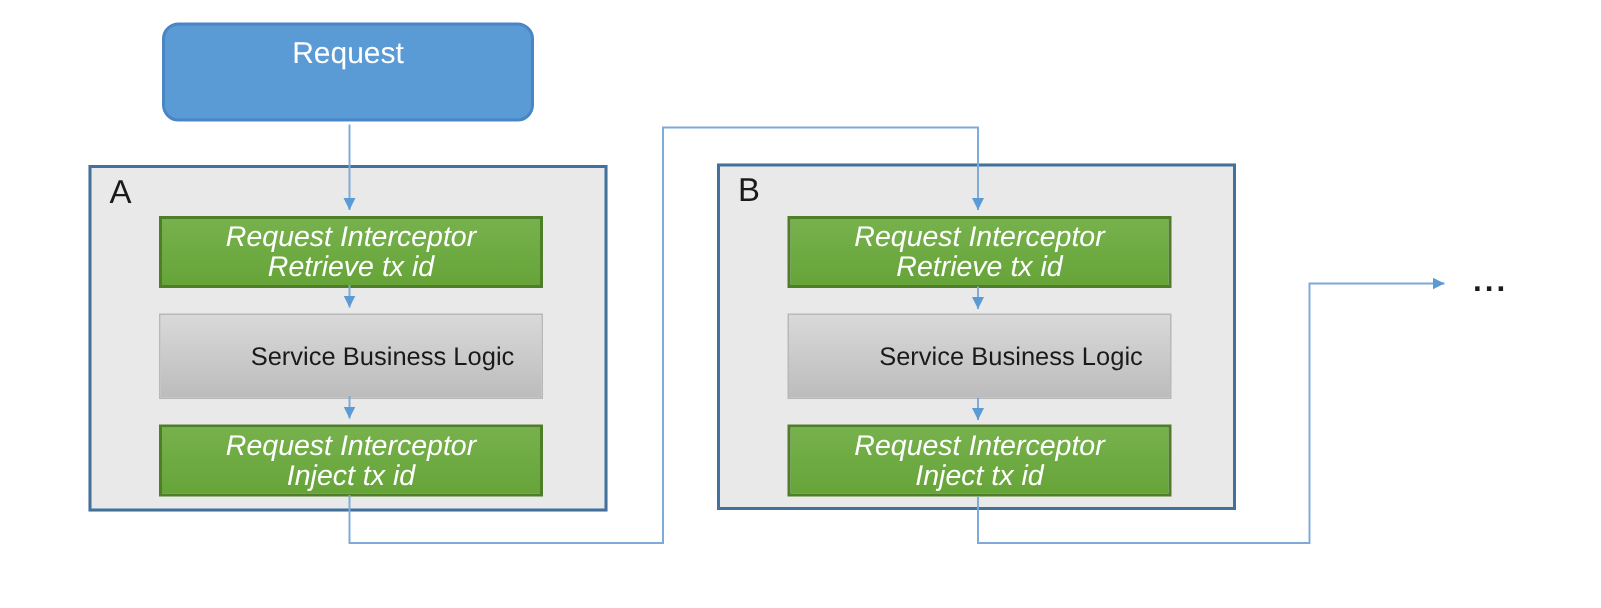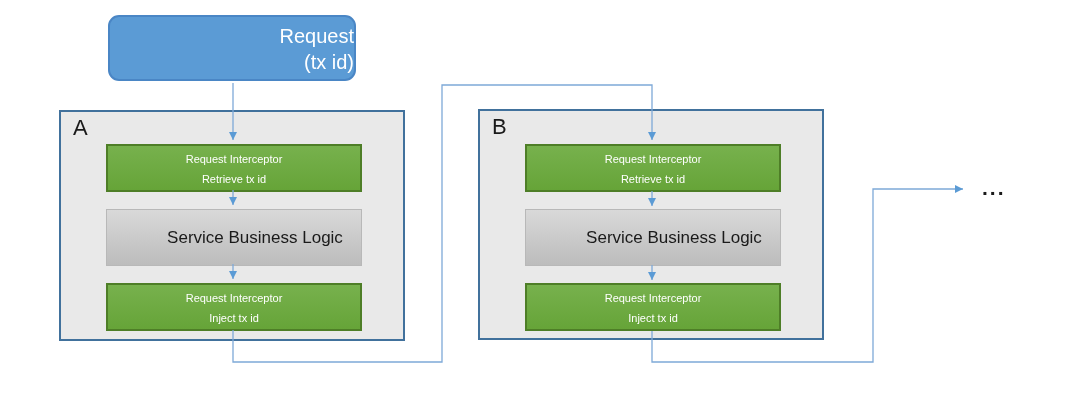--- a/index.html
+++ b/index.html
@@ -6,21 +6,21 @@
   .stage{
     position:relative;width:1067px;height:405px;background:#fff;overflow:hidden;
     font-family:"Liberation Sans","DejaVu Sans",sans-serif;
   }
   
   .request-box{
     position:absolute;left:108px;top:15px;width:248px;height:66px;
     background:var(--request-fill);
     border:2px solid var(--request-border);
     border-radius:11px;box-sizing:border-box;
-    color:#fff;text-align:right;padding-top:6px;
+    color:#fff;text-align:center;padding-top:6px;
   }
   .request-box .rl{font-size:20px;line-height:26px;}
   
   .service{
     position:absolute;width:346px;height:231px;box-sizing:border-box;
     background:var(--container-fill);
     border:2px solid var(--container-border);
   }
   .svc-label{
     position:absolute;top:2px;left:12px;font-size:22px;line-height:28px;
@@ -28,21 +28,21 @@
   }
   .node{
     position:absolute;left:45px;width:256px;box-sizing:border-box;text-align:center;
   }
   .node.green{
     height:48px;
     background:linear-gradient(var(--interceptor-fill-top),var(--interceptor-fill-bottom));
     border:2px solid var(--interceptor-border);
     color:#fff;padding-top:3px;
   }
-  .node.green .l1,.node.green .l2{font-size:11px;line-height:20px;}
+  .node.green .l1,.node.green .l2{font-size:19px;line-height:20px;font-style:italic;}
   .node.logic{
     height:57px;
     background:linear-gradient(var(--logic-fill-top),var(--logic-fill-bottom));
     border:1px solid var(--logic-border);
     color:var(--text-dark);
   }
   .node.logic .logic-text{font-size:17px;line-height:55px;margin-left:42px;}
   
   svg.connectors{position:absolute;left:0;top:0;z-index:5;pointer-events:none;}
   .conn{fill:none;stroke:var(--connector);stroke-width:1.3;}
@@ -52,21 +52,20 @@
     letter-spacing:2px;color:var(--text-dark);
   }
 </style>
 </head>
 <body>
 
 <div class="stage">
 
   <div class="request-box">
     <div class="rl">Request</div>
-    <div class="rl">(tx id)</div>
   </div>
 
   <div class="service" style="left:59px;top:110px;">
     <div class="svc-label">A</div>
     <div class="node green" style="top:32px;">
       <div class="l1">Request Interceptor</div>
       <div class="l2">Retrieve tx id</div>
     </div>
     <div class="node logic" style="top:97px;">
       <div class="logic-text">Service Business Logic</div>

